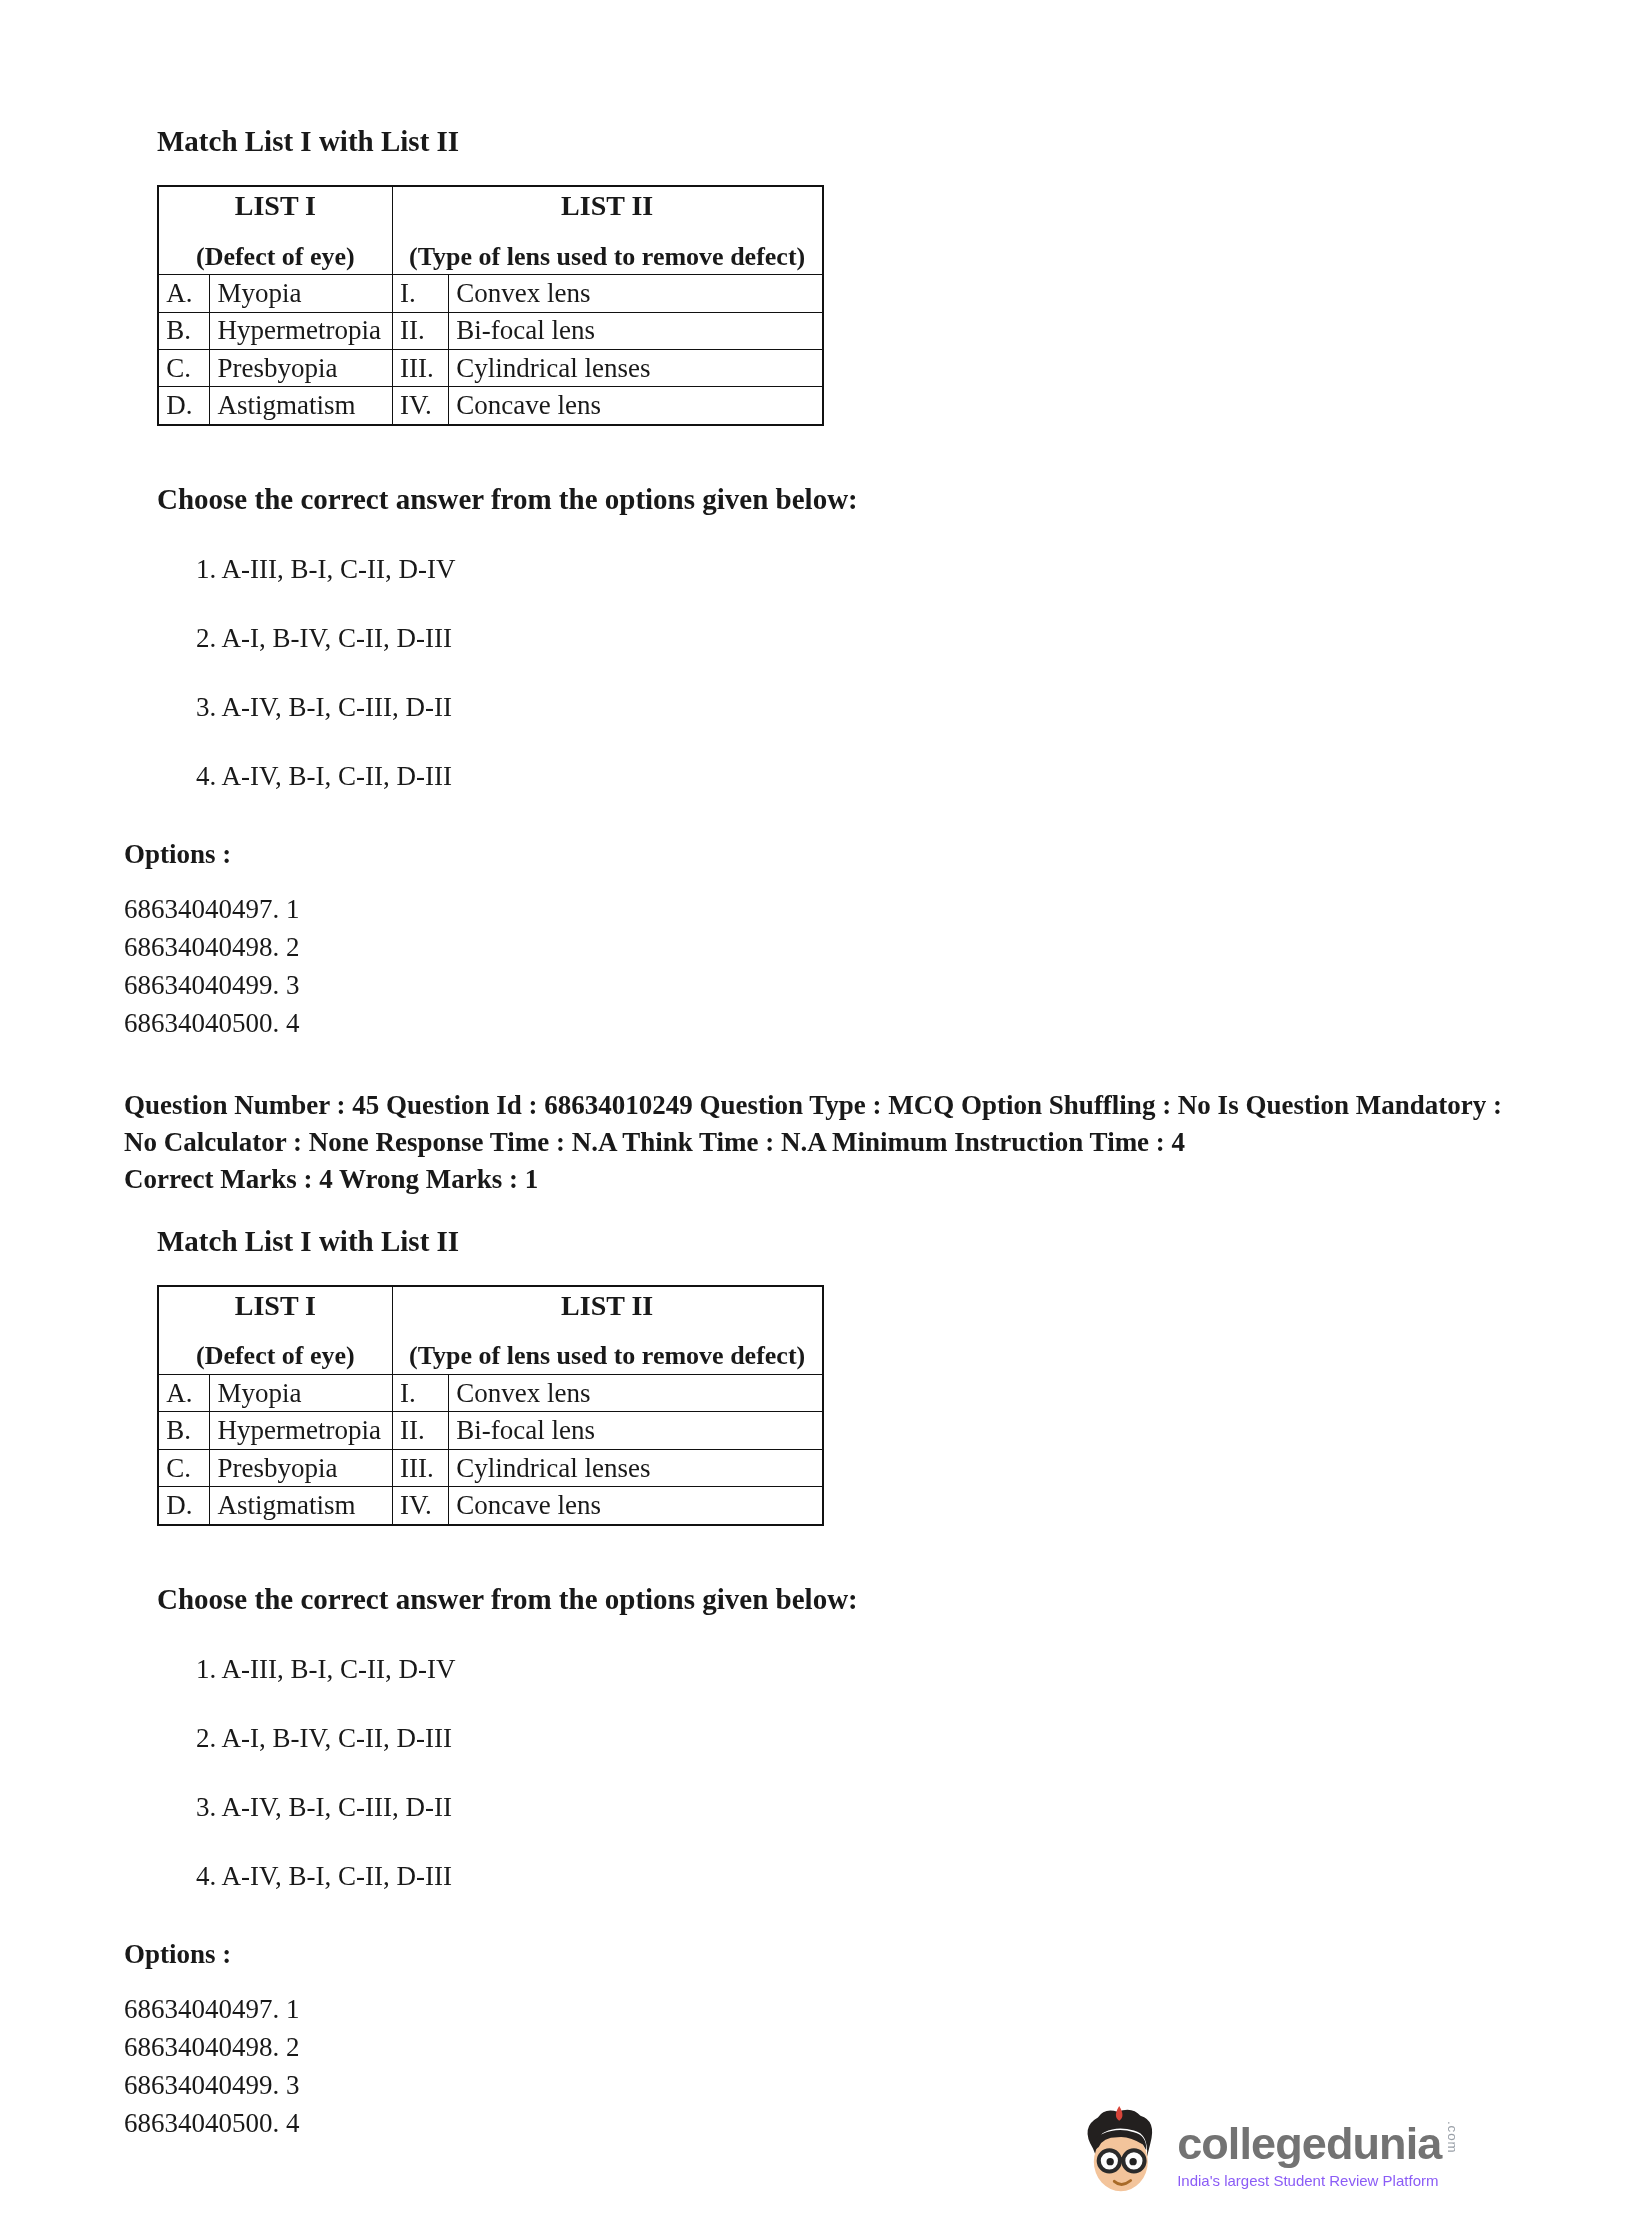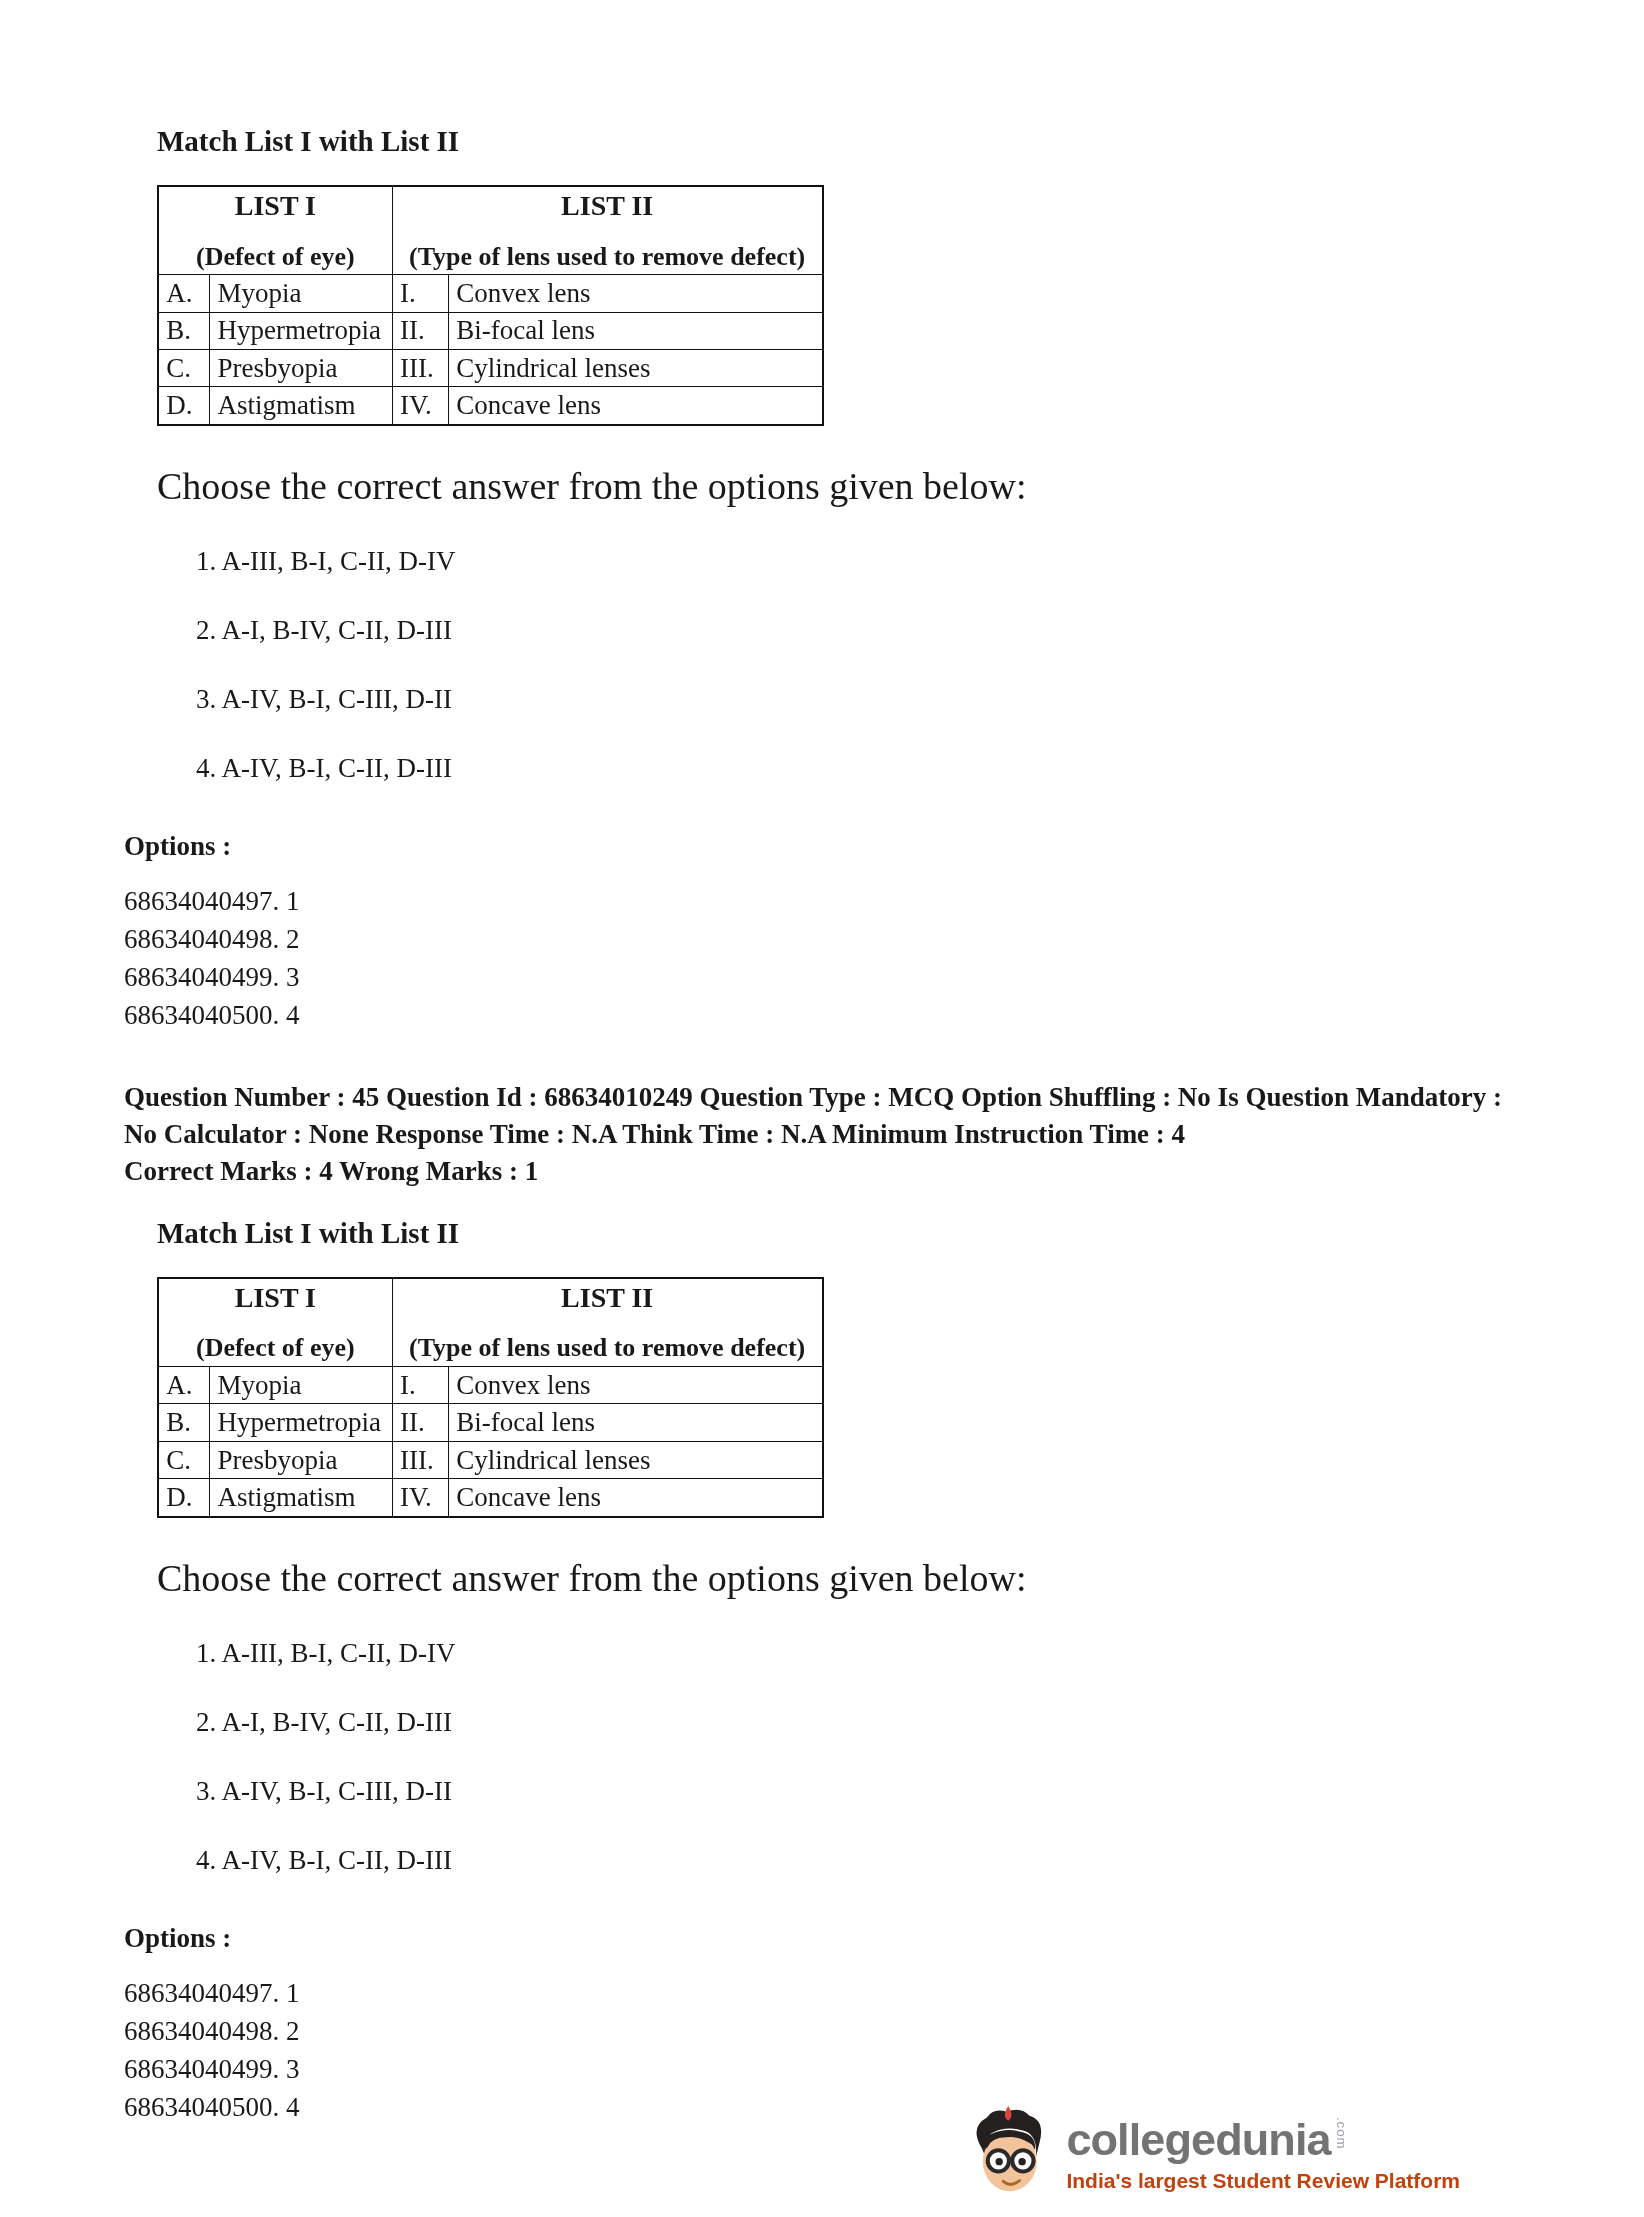--- a/index.html
+++ b/index.html
@@ -35,23 +35,23 @@
   }
   .head-cell { text-align: center; font-weight: bold; padding: 7.2px 9px 5.4px; }
   .list-title { font-size: 28px; }
   .list-sub { margin-top: 19.7px; font-size: 26px; }
   .cell-letter  { min-width: 36px; }
   .cell-defect  { min-width: 167px; }
   .cell-numeral { min-width: 41px; }
   .cell-lens    { min-width: 358px; }
 
   .choose {
-    font-weight: normal;
-    font-size: 38px;
-    margin: 38px 0 0 33px;
+    font-weight: bold;
+    font-size: 29px;
+    margin: 57px 0 0 33px;
   }
 
   .answers { margin-left: 72px; }
   .answer { font-size: 27px; margin-top: 38px; }
 
   .options-label { font-weight: bold; font-size: 27px; margin-top: 47px; }
   .option-ids { margin-top: 20px; }
   .option-id { font-size: 27px; line-height: 38px; }
 
   .metadata {
@@ -76,21 +76,21 @@
   .logo-text { display: flex; flex-direction: column; }
   .brand-row { display: flex; align-items: flex-start; }
   .brand { font-size: 45px; font-weight: bold; color: #737373; line-height: 1; letter-spacing: -0.9px; }
   .brand-suffix {
     font-size: 13.4px;
     color: #9aa0a8;
     writing-mode: vertical-rl;
     margin-left: 3.6px;
     letter-spacing: 0.9px;
   }
-  .tagline { font-size: 21px; color: #c2410c; font-weight: bold; margin-top: 6.3px; }
+  .tagline { font-size: 15px; color: #8b5cf6; font-weight: normal; margin-top: 6.3px; }
 </style>
 </head>
 <body>
 
 <div class="page">
   <div class="content">
 
     <section>
       <h2 class="q-heading">Match List I with List II</h2>
 

